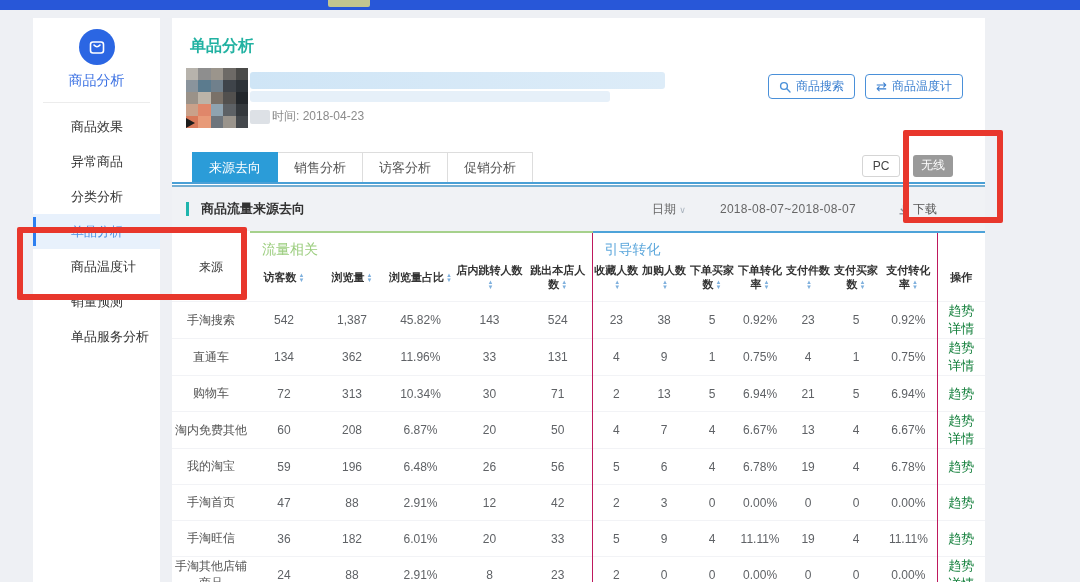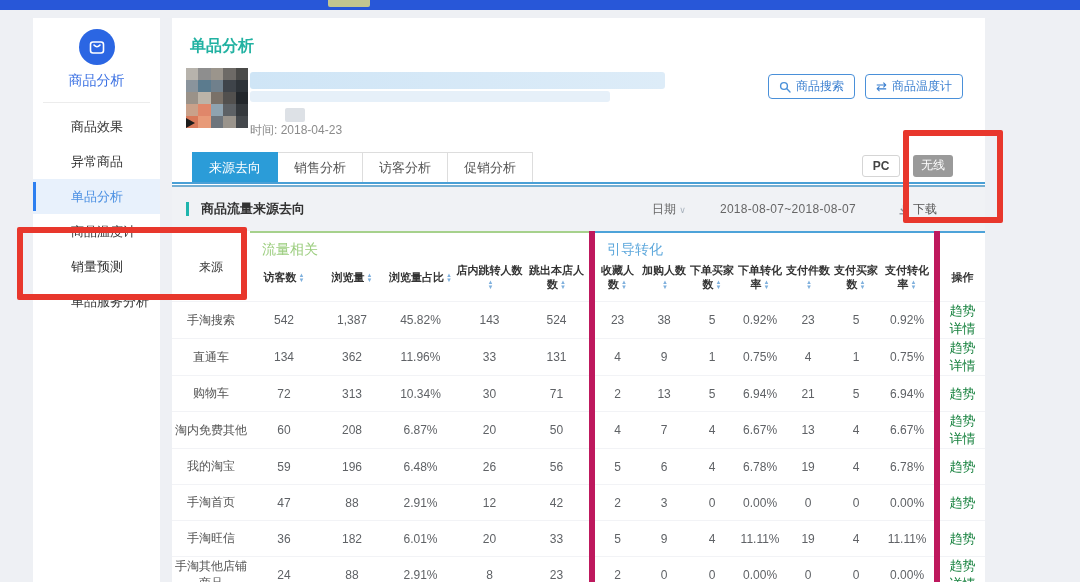--- a/index.html
+++ b/index.html
@@ -25,37 +25,37 @@
   
   .card { position:absolute; left:172px; top:18px; width:813px; height:564px; background:#ffffff; }
   .page-title { position:absolute; left:18px; top:18px; font-size:16px; font-weight:bold; color:#22b2a2; }
 
   
   .mosaic { position:absolute; left:14px; top:50px; width:62px; height:60px; display:grid; grid-template-columns:repeat(5,1fr); grid-template-rows:repeat(5,1fr); }
   .mosaic i { display:block; }
   .play-tri { position:absolute; left:14px; top:100px; width:0; height:0; border-left:9px solid #1c1c1c; border-top:5px solid transparent; border-bottom:5px solid transparent; }
   .blur-line1 { position:absolute; left:78px; top:54px; width:415px; height:17px; background:linear-gradient(90deg,#cfe5f6,#ddecf8); border-radius:3px; }
   .blur-line2 { position:absolute; left:78px; top:73px; width:360px; height:11px; background:#e6f0f9; border-radius:3px; }
-  .time-row { position:absolute; left:78px; top:90px; font-size:12px; color:#8b8b8b; display:flex; align-items:center;flex-direction:column; }
+  .time-row { position:absolute; left:78px; top:90px; font-size:12px; color:#8b8b8b; display:flex; align-items:center; }
   .time-blur { width:20px; height:14px; background:#dde1e6; border-radius:2px; margin-right:2px; }
 
   
   .hdr-buttons { position:absolute; top:56px; right:22px; display:flex; gap:10px; }
   .hdr-btn { height:25px; padding:0 10px; display:inline-flex; align-items:center; gap:5px; border:1px solid #4a90d9; border-radius:4px; background:#fff; color:#3a7fd0; font-size:12px; cursor:pointer; }
   .swap-glyph { font-size:13px; line-height:1; }
 
   
   .tabs { position:absolute; left:14px; top:134px; display:flex;padding-left:6px; }
   .tab { height:31px; line-height:30px; padding:0 16px; font-size:13px; color:#555; background:#fff; border:1px solid #ddd; border-left:none; cursor:pointer; }
   .tab:first-child { border-left:1px solid #ddd; }
   .tab.active { background:#2b9cd8; border-color:#2b9cd8; color:#fff; }
   .tabs-underline { position:absolute; left:0; top:164px; width:813px; height:2px; background:#4aa0d6; }
   .device-toggle { position:absolute; top:137px; right:32px; display:flex; }
   .toggle-opt { min-width:38px; height:22px; line-height:20px; text-align:center; font-size:12px; padding:0 8px; cursor:pointer; }
-  .toggle-opt.pc { background:#fff; border:1px solid #d5d5d5; color:#444; border-radius:3px;font-weight:bold; }
+  .toggle-opt.pc { background:#fff; border:1px solid #d5d5d5; color:#444; border-radius:3px; }
   .toggle-opt.wireless { background:#9a9a9a; color:#fff; border-radius:3px; margin-left:13px; }
 
   
   .band { position:absolute; left:0; top:167px; width:813px; height:46px; background:#f0f2f5; border-top:2px solid #74aed2; display:flex; align-items:center; }
   .band-title { display:flex; align-items:center; gap:12px; margin-left:14px; font-size:13px; font-weight:bold; color:#333; }
   .band-marker { width:3px; height:14px; background:#1fb5ad; }
   .band-right { margin-left:auto; display:flex; align-items:center; font-size:12px; color:#666; }
   .date-label { margin-right:6px; cursor:pointer; }
   .caret { color:#a8b2bd; font-size:9px; }
   .date-range { margin:0 42px 0 28px; letter-spacing:.3px; }
@@ -66,21 +66,21 @@
   table { border-collapse:collapse; table-layout:fixed; width:813px; }
   thead th { font-size:11px; color:#333; font-weight:bold; vertical-align:middle; text-align:center; }
   th.group { font-size:14px; text-align:left; padding:8px 0 2px 12px; font-weight:normal; }
   th.group.green { color:#9bcd7e; border-top:2px solid #a6d18c; }
   th.group.blue  { color:#5ea8dc; border-top:2px solid #4da3d9; }
   th.group-pad   { border-top:2px solid #4da3d9; }
   th.source-h { font-size:12px; font-weight:normal; color:#333; border-top:2px solid transparent; }
   th.colhead { padding:2px 1px 10px 1px; line-height:14px; }
   .sort { display:inline-block; vertical-align:middle; margin-left:2px; color:#7fb0dd; font-size:6px; line-height:5px; }
   .sort span { display:block; }
-  .divider-left { border-left:6px solid #be185d; }
+  .divider-left { border-left:1px solid #be185d; }
   tbody tr { height:36px; border-top:1px solid #f2f3f6; }
   tbody td { font-size:12px; color:#5f6266; text-align:center; padding:0 2px; }
   td.src { color:#555; }
   td.ops a { color:#15803d; text-decoration:none; margin:0 3px; cursor:pointer; font-size:13px; }
 
   
   .anno { position:absolute; border:6px solid #e8372c; border-radius:2px; background:transparent; pointer-events:none; z-index:50; }
   .anno1 { left:17px; top:227px; width:230px; height:73px; }
   .anno2 { left:903px; top:130px; width:100px; height:93px; }
 
@@ -102,20 +102,21 @@
           <rect x="2.5" y="4" width="13" height="11" rx="2.5" fill="none" stroke="#ffffff" stroke-width="1.6"></rect>
           <path d="M6 7 q3 3.4 6 0" fill="none" stroke="#ffffff" stroke-width="1.6" stroke-linecap="round"></path>
         </svg>
       </span>
       <div class="brand-label">商品分析</div>
       <div class="brand-divider"></div>
     </div>
     <div class="menu" id="menu">
         <div class="menu-item">商品效果</div>
         <div class="menu-item">异常商品</div>
+        <div class="menu-item">分类分析</div>
         <div class="menu-item active">单品分析</div>
         <div class="menu-item">商品温度计</div>
         <div class="menu-item">销量预测</div>
         <div class="menu-item">单品服务分析</div>
       </div>
   </div>
 
   <div class="card">
     <div class="page-title">单品分析</div>
 

